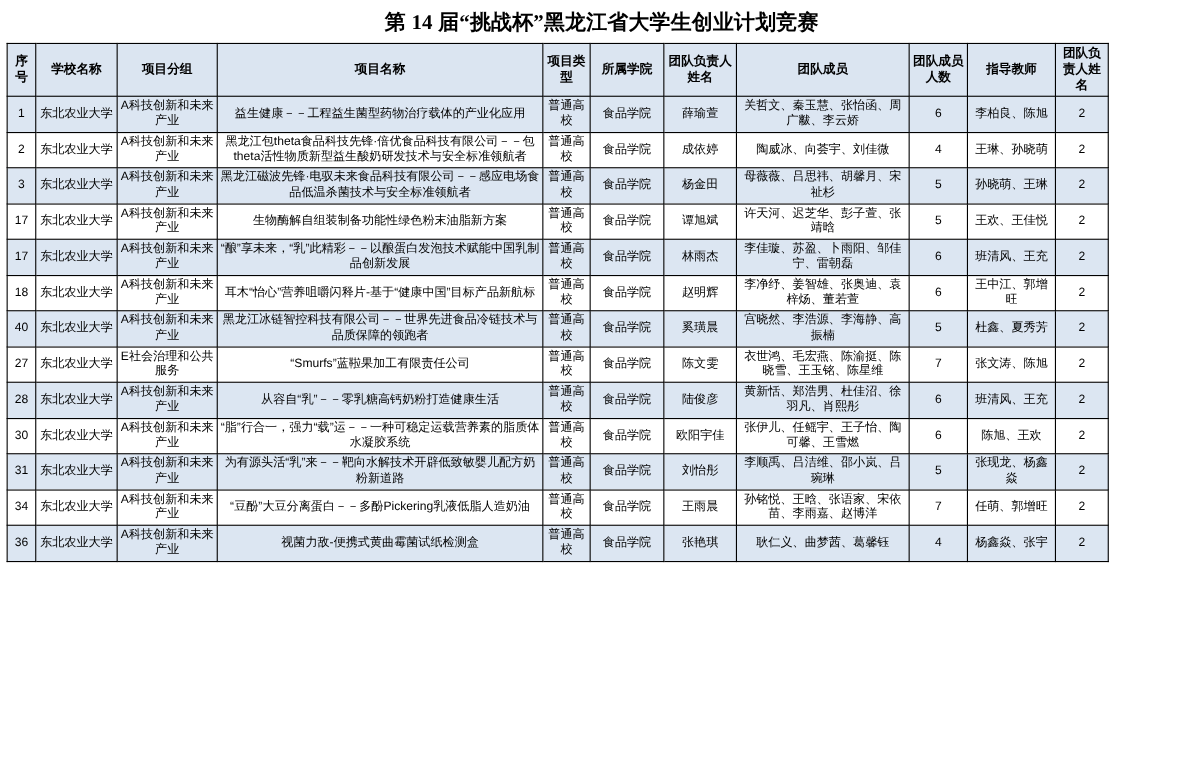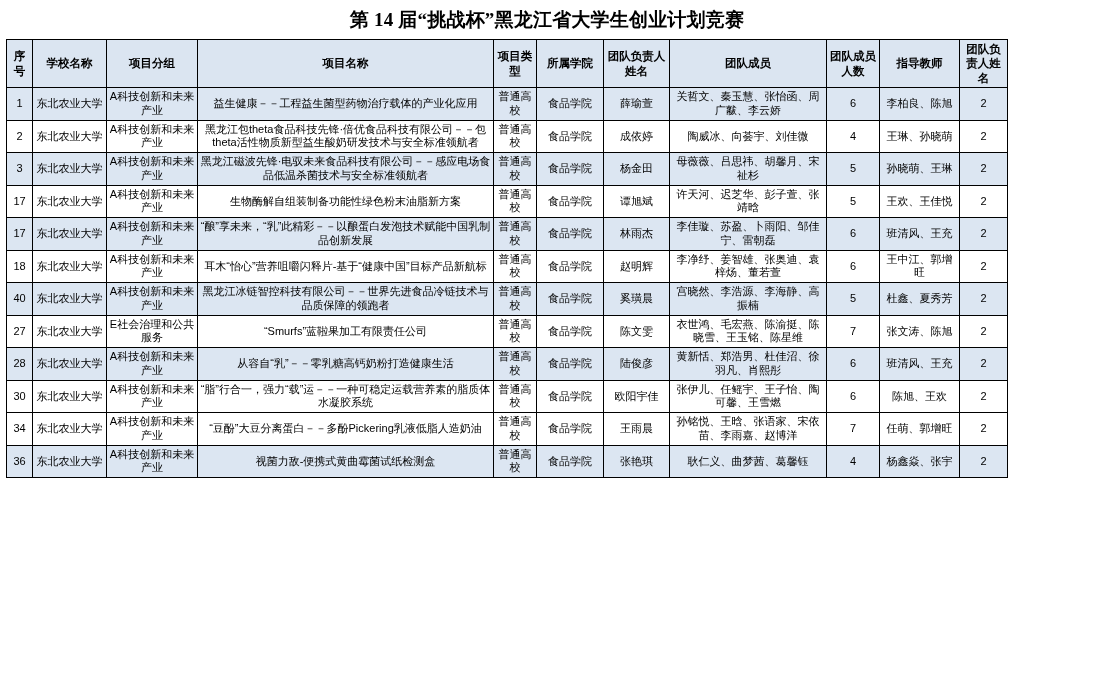--- a/index.html
+++ b/index.html
@@ -236,20 +236,33 @@
           <td class="name-cell">A科技创新和未来产业</td>
           <td class="proj-name">“脂”行合一，强力“载”运－－一种可稳定运载营养素的脂质体水凝胶系统</td>
           <td class="name-cell">普通高校</td>
           <td class="name-cell">食品学院</td>
           <td class="name-cell">欧阳宇佳</td>
           <td class="name-cell">张伊儿、任鳐宇、王子怡、陶可馨、王雪燃</td>
           <td class="name-cell">6</td>
           <td class="name-cell">陈旭、王欢</td>
           <td class="name-cell">2</td>
         </tr>
+        <tr class="odd">
+          <td class="name-cell">31</td>
+          <td class="name-cell">东北农业大学</td>
+          <td class="name-cell">A科技创新和未来产业</td>
+          <td class="proj-name">为有源头活“乳”来－－靶向水解技术开辟低致敏婴儿配方奶粉新道路</td>
+          <td class="name-cell">普通高校</td>
+          <td class="name-cell">食品学院</td>
+          <td class="name-cell">刘怡彤</td>
+          <td class="name-cell">李顺禹、吕洁维、邵小岚、吕琬琳</td>
+          <td class="name-cell">5</td>
+          <td class="name-cell">张现龙、杨鑫焱</td>
+          <td class="name-cell">2</td>
+        </tr>
         <tr class="even">
           <td class="name-cell">34</td>
           <td class="name-cell">东北农业大学</td>
           <td class="name-cell">A科技创新和未来产业</td>
           <td class="proj-name">“豆酚”大豆分离蛋白－－多酚Pickering乳液低脂人造奶油</td>
           <td class="name-cell">普通高校</td>
           <td class="name-cell">食品学院</td>
           <td class="name-cell">王雨晨</td>
           <td class="name-cell">孙铭悦、王晗、张语家、宋依苗、李雨嘉、赵博洋</td>
           <td class="name-cell">7</td>

